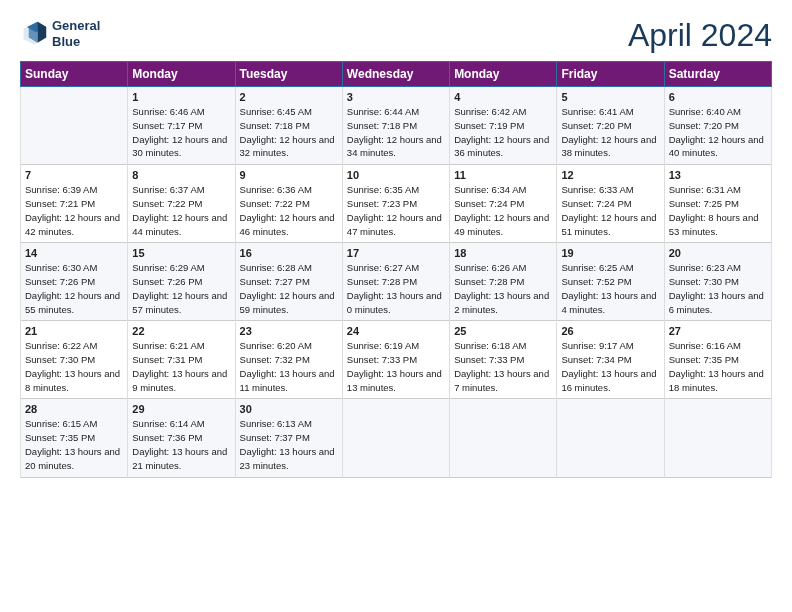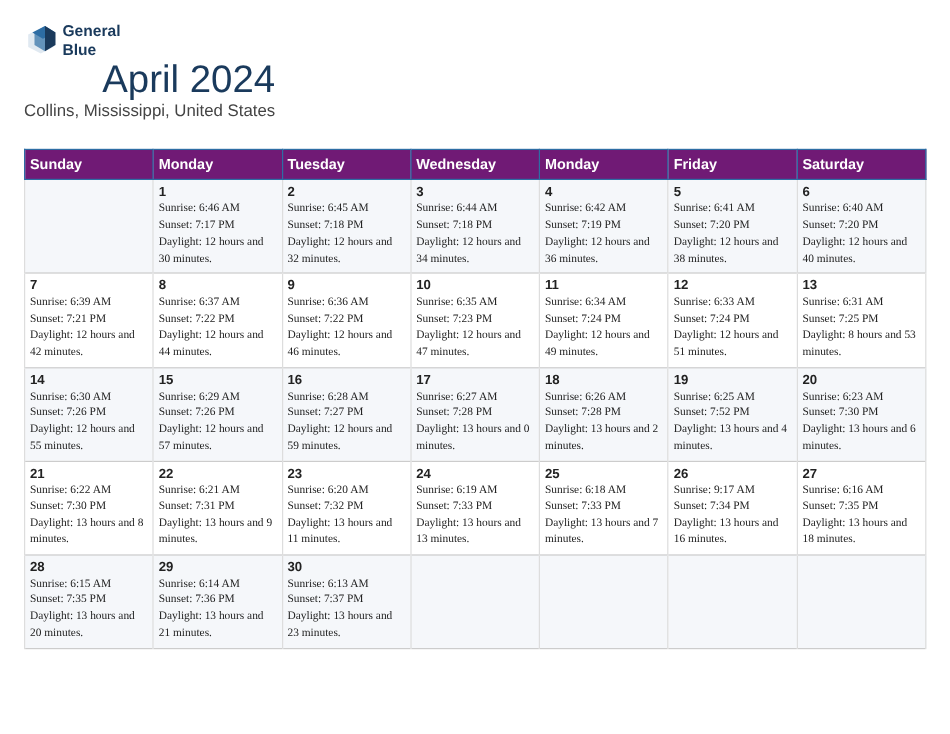--- a/index.html
+++ b/index.html
@@ -13,22 +13,21 @@
     .page {
       width: 792px;
       height: 612px;
       padding: 18px 20px 10px 20px;
       background: #fff;
     }
     .header {
       display: flex;
       justify-content: space-between;
       align-items: flex-start;
-      margin-bottom: 24px;
-      flex-direction: column;
+      margin-bottom: 8px;
     }
     .logo {
       display: flex;
       align-items: center;
       gap: 4px;
     }
     .logo-text {
       font-size: 13px;
       font-weight: bold;
       color: #1a3a5c;
@@ -86,21 +85,20 @@
       background-color: #fff;
     }
     .day-num {
       font-weight: bold;
       font-size: 11px;
       margin-bottom: 2px;
       display: block;
     }
     .cell-content {
       line-height: 1.45;
-      font-family: Liberation Serif, serif;
     }
   </style>
 </head>
 <body>
 
 <div class="page">
   <div class="header">
     <div class="logo">
       <svg class="logo-icon" viewBox="0 0 32 32">
         <rect x="0" y="0" width="32" height="32" fill="none"></rect>
@@ -109,21 +107,20 @@
         <polygon points="20,2 30,8 30,20 20,26" fill="#1a3a5c"></polygon>
         <polygon points="20,2 20,26 10,20 10,8" fill="#2e6da4" opacity="0.7"></polygon>
       </svg>
       <div class="logo-text">
         <div>General</div>
         <div>Blue</div>
       </div>
     </div>
     <div class="title-block">
       <div class="main-title">April 2024</div>
-      <div class="subtitle">Collins, Mississippi, United States</div>
     </div>
   </div>
 
   <table>
     <thead>
       <tr>
       <th>Sunday</th>
           <th>Monday</th>
           <th>Tuesday</th>
           <th>Wednesday</th>

